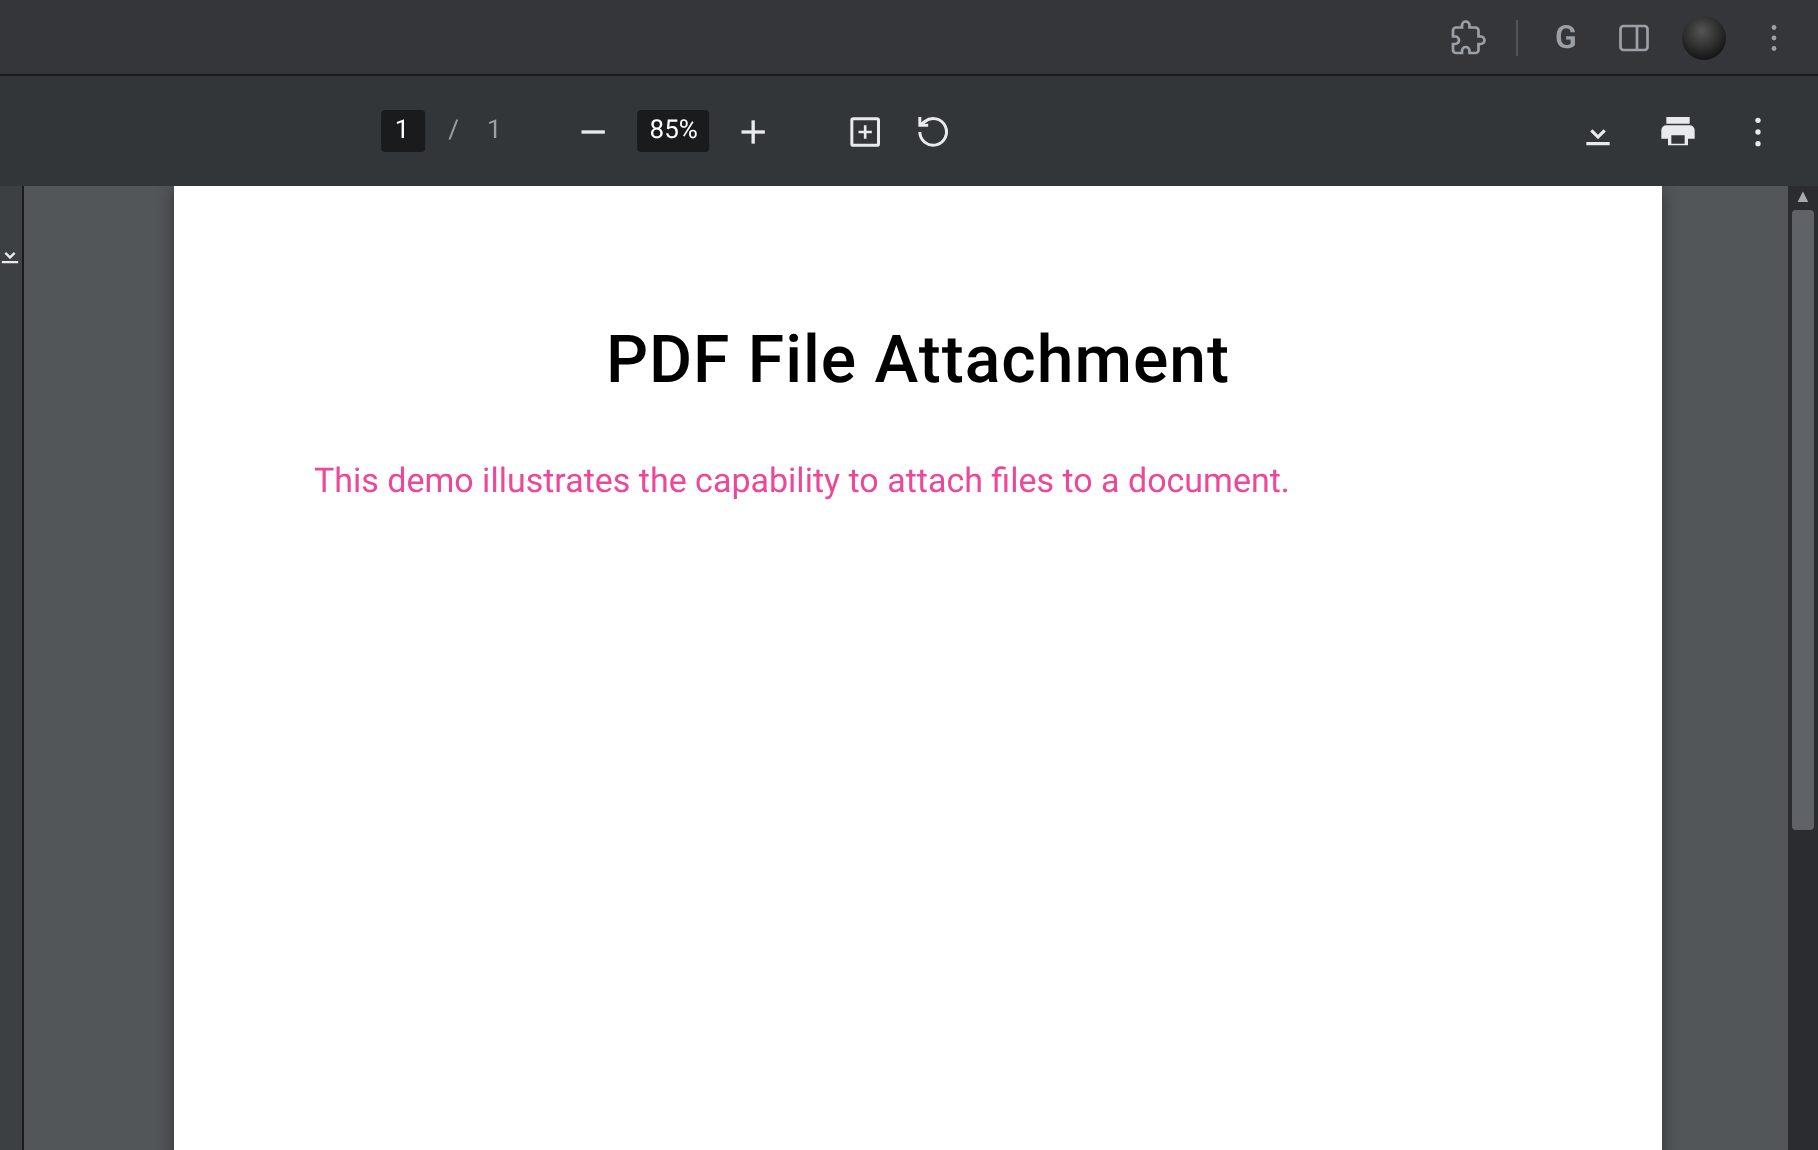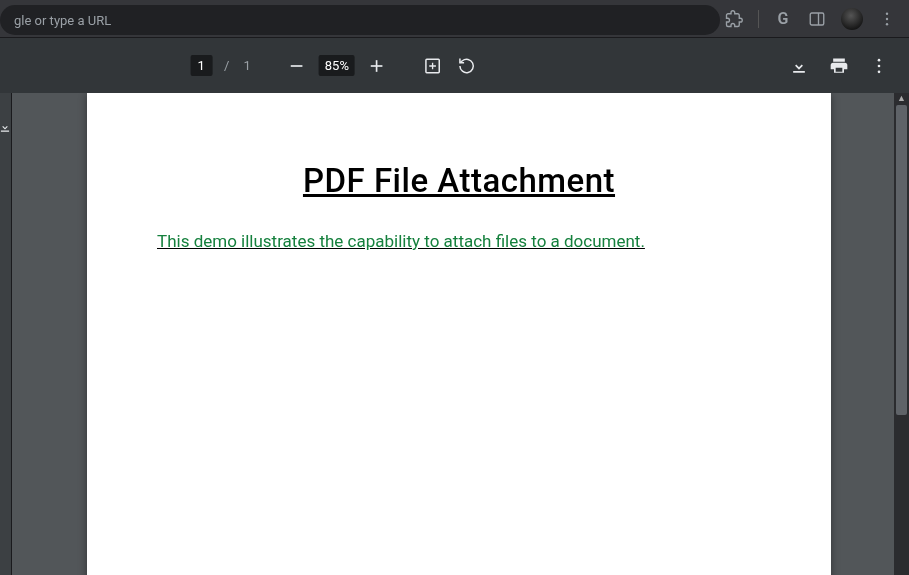--- a/index.html
+++ b/index.html
@@ -134,41 +134,40 @@
       top: 26px;
       color: #e8eaed;
     }
     .page-area {
       flex: 1;
       display: flex;
       justify-content: center;
       padding: 0 0 0 0;
       overflow: auto;
       position: relative;
-      text-decoration: underline;
     }
     .page {
       width: 744px;
       min-height: 960px;
       background: #fff;
       box-shadow: 0 2px 8px rgba(0,0,0,0.4);
       padding: 68px 70px 40px 70px;
       margin-left: 12px;
     }
     .page h1 {
       font-size: 33px;
       font-weight: 500;
       text-align: center;
       margin-bottom: 30px;
       color: #000;
       letter-spacing: 0.5px;
     }
     .page p {
       font-size: 17px;
-      color: #15803d;
+      color: #ec4899;
       line-height: 1.4;
     }
     .scrollbar-ghost {
       width: 15px;
       background: #2b2c2f;
       height: 100%;
       flex-shrink: 0;
       position: relative;
     }
     .scrollbar-thumb {
@@ -185,23 +184,20 @@
       top: 0px;
       left: 3px;
       color: #aaa;
       font-size: 9px;
     }
   </style>
 </head>
 <body>
 
 <div class="browser-chrome">
-  <div class="omnibox">
-    <span>gle or type a URL</span>
-  </div>
   <div class="chrome-actions">
     <div class="chrome-icon">
       <svg viewBox="0 0 24 24" fill="none" stroke="currentColor" stroke-width="1.8">
           <path d="M20.5 11H19V7a2 2 0 0 0-2-2h-4V3.5a2.5 2.5 0 0 0-5 0V5H4a2 2 0 0 0-2 2v4h1.5a2.5 2.5 0 0 1 0 5H2v4a2 2 0 0 0 2 2h4v-1.5a2.5 2.5 0 0 1 5 0V22h4a2 2 0 0 0 2-2v-4h1.5a2.5 2.5 0 0 0 0-5z"></path>
         </svg>
     </div>
     <div class="divider-v"></div>
     <div class="chrome-icon" style="font-weight:600;font-size:16px;color:#9aa0a6;">G</div>
     <div class="chrome-icon">
       <svg viewBox="0 0 24 24" fill="none" stroke="currentColor" stroke-width="1.8">

